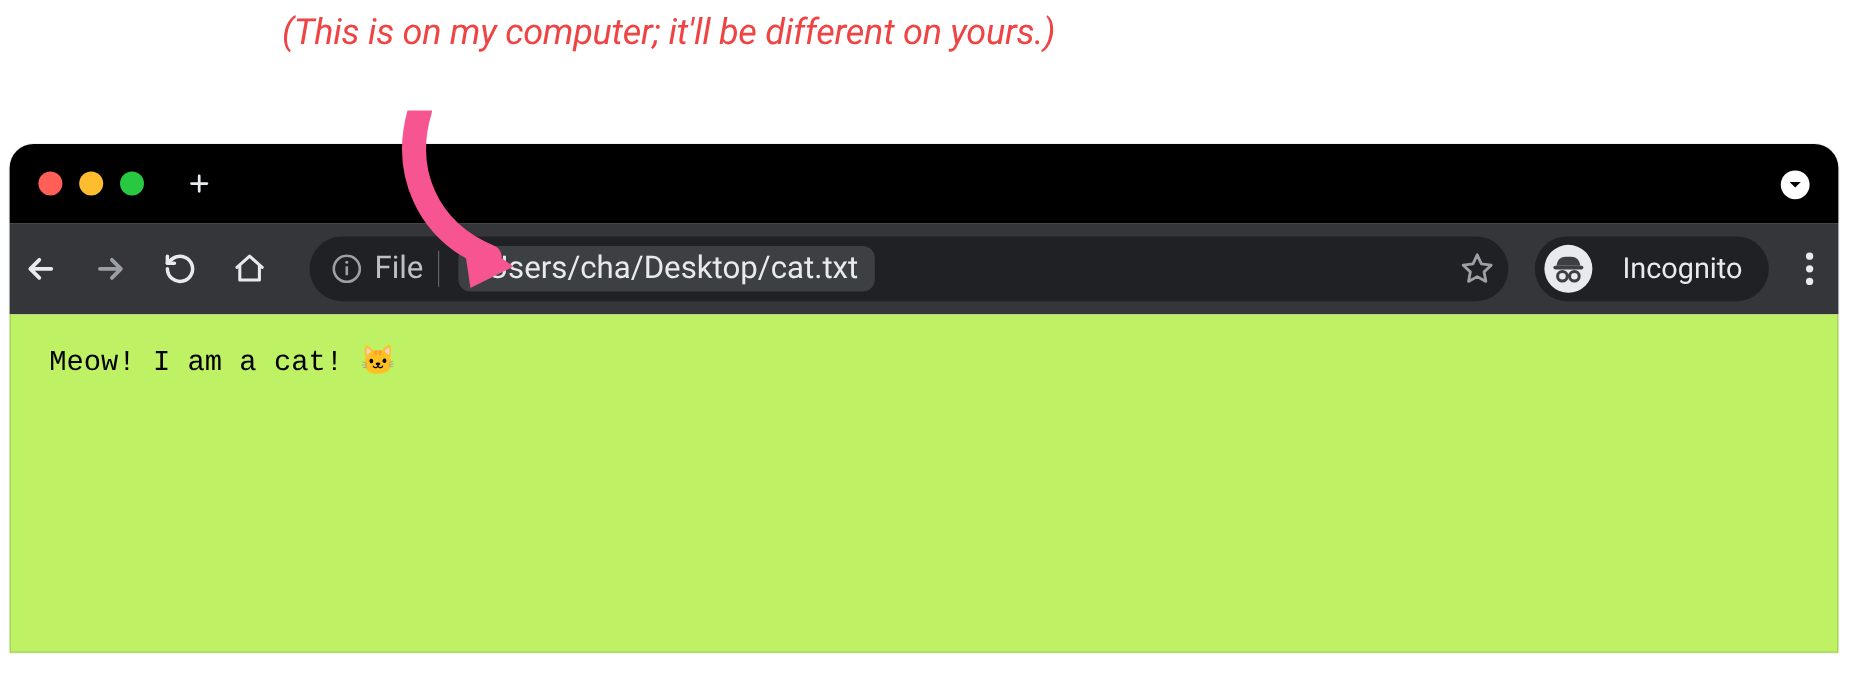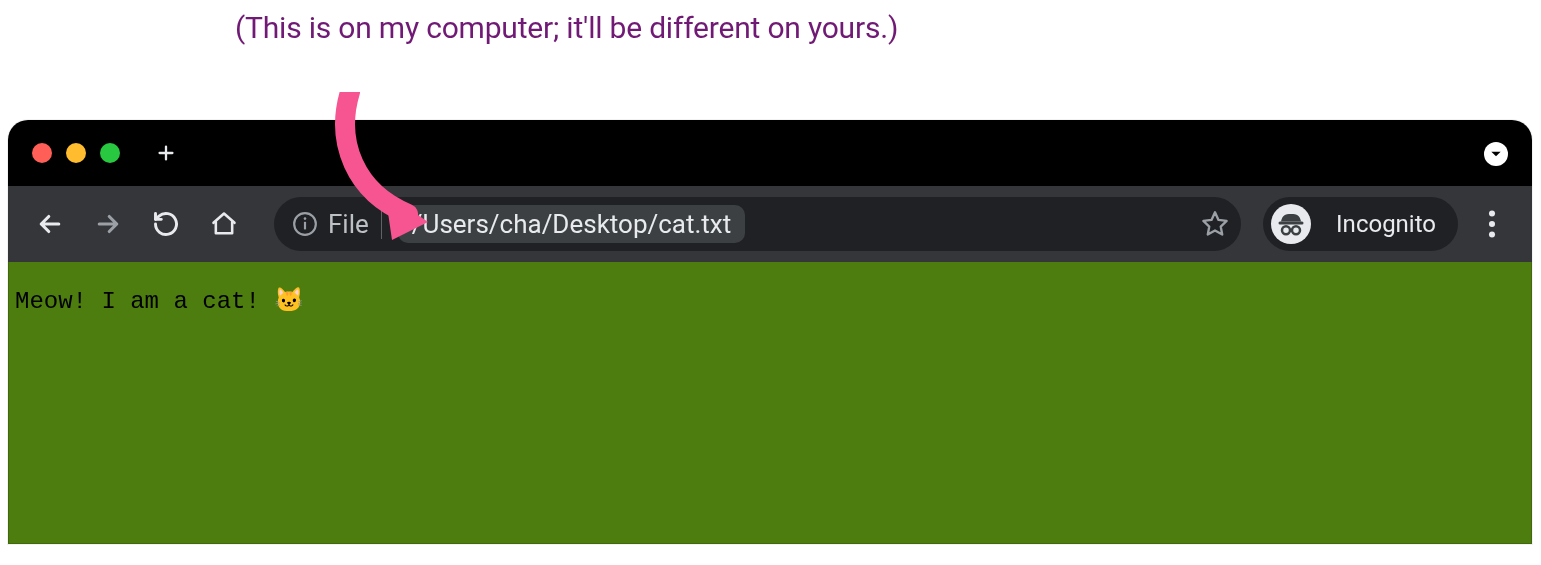--- a/index.html
+++ b/index.html
@@ -18,24 +18,25 @@
     left: 235px;
     z-index: 10;
   }
   .annotation-line1 {
     color: #f75591;
     font-weight: 700;
     font-size: 30px;
     letter-spacing: -0.2px;
   }
   .annotation-line2 {
-    color: #701a75;
+    color: #ef4444;
     font-weight: 400;
     font-size: 30px;
     letter-spacing: -0.2px;
+    font-style: italic;
   }
   .arrow {
     position: absolute;
     top: 92px;
     left: 330px;
     z-index: 12;
   }
 
   
   .browser {
@@ -129,21 +130,21 @@
     display:flex; align-items:center; justify-content:center;
     cursor:pointer;
   }
   .window-menu svg { display:block; }
 
   .toolbar {
     background:#35363a;
     height: 76px;
     display:flex;
     align-items:center;
-    padding: 0 16px;
+    padding: 0 0;
     gap: 6px;
   }
   .nav-btn {
     width: 52px; height:52px;
     display:flex; align-items:center; justify-content:center;
     color:#9aa0a6;
     border-radius:50%;
     cursor:pointer;
   }
   .nav-btn.active { color:#e8eaed; }
@@ -206,23 +207,23 @@
   }
   .overflow {
     color:#e8eaed;
     width:48px; height:48px;
     display:flex; align-items:center; justify-content:center;
     cursor:pointer;
     margin-left: 4px;
   }
 
   .content {
-    background:#4d7c0f;
+    background:#bef264;
     height: 282px;
-    padding: 24px 6px;
+    padding: 24px 32px;
     font-family: "Courier New", Courier, monospace;
     font-size: 24px;
     color:#000;
     border: 1px solid rgba(0,0,0,0.15);
     border-top:none;
     white-space: pre;
   }
 </style>
 </head>
 <body>

